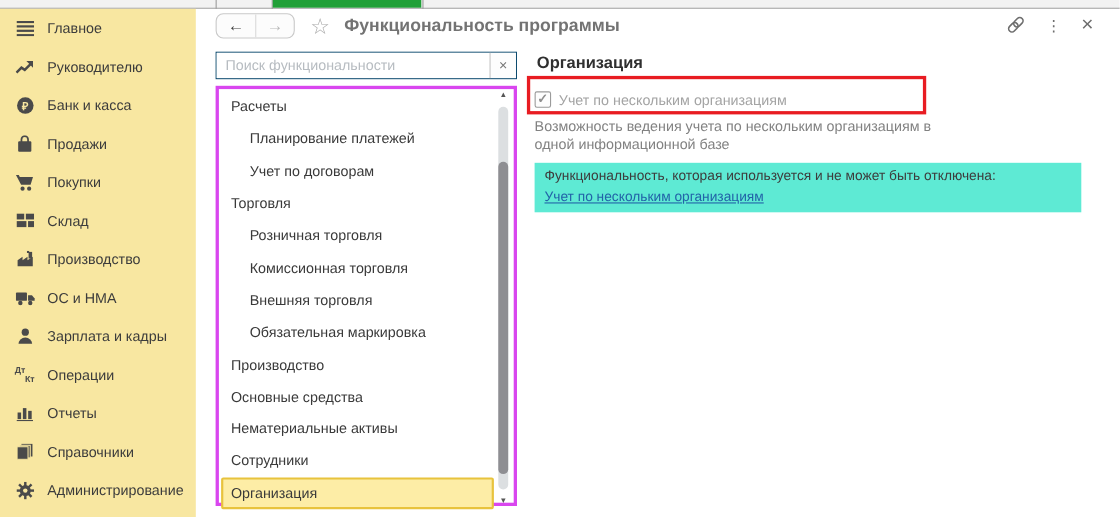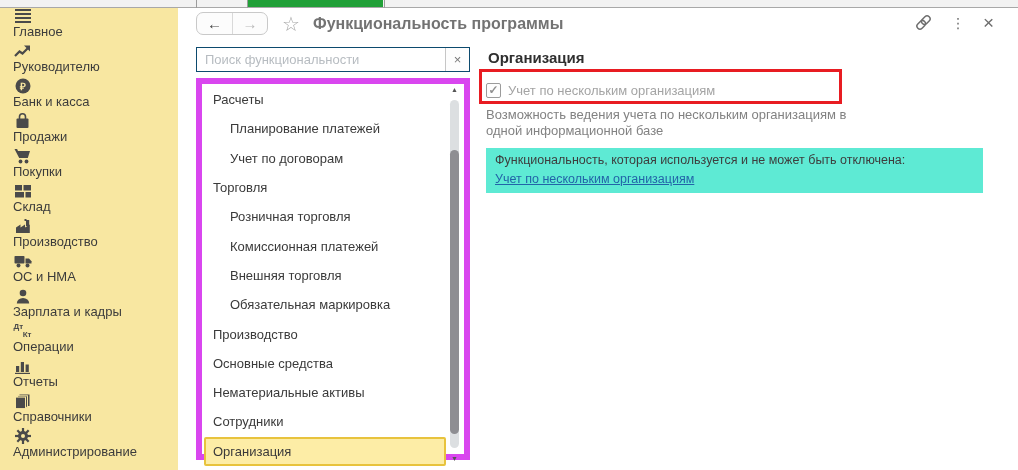--- a/index.html
+++ b/index.html
@@ -9,21 +9,21 @@
     background:#ffffff; color:#333;
     position:relative; overflow:hidden;
   }
   
   .top-strip { position:absolute; left:0; top:0; width:1018px; height:8px;
     background:#f2f2f2; border-bottom:1px solid #a8a8a8; }
   .tab-active { position:absolute; left:248px; top:0; width:135px; height:7px; background:#21a038; }
   .strip-sep { position:absolute; top:0; width:1px; height:8px; background:#9c9c9c; }
   
   .sidebar { position:absolute; left:0; top:8px; width:178px; height:462px; background:#f8e7a1; }
-  .side-item { display:flex; align-items:flex-start; height:35px; padding-left:13px; cursor:pointer;flex-direction:column; }
+  .side-item { display:flex; align-items:center; height:35px; padding-left:13px; cursor:pointer; }
   .side-ico { width:19px; height:16px; margin-right:11px; display:flex; align-items:center; justify-content:center; flex:none; }
   .side-ico svg { display:block; }
   .side-label { font-size:13px; color:#3c3c3c; white-space:nowrap; }
   .dtkt { position:relative; width:18px; height:16px; font-size:8px; font-weight:bold; color:#4a4a4a; line-height:1; }
   .dtkt .t { position:absolute; left:0; top:0; }
   .dtkt .b { position:absolute; right:0; bottom:0; }
   
   .nav-group { position:absolute; left:196px; top:12px; width:72px; height:23px;
     background:#fcfcfc; border:1px solid #c9c9c9; border-radius:7px; display:flex; overflow:hidden; }
   .nav-btn { width:50%; display:flex; align-items:center; justify-content:center;
@@ -38,21 +38,21 @@
   
   .search-box { position:absolute; left:196px; top:47px; width:274px; height:25px;
     border:1px solid #0c4a6e; background:#fff; display:flex; }
   .search-box input { flex:1; border:none; outline:none; padding:0 8px; font-size:13px;
     font-family:"Liberation Sans", sans-serif; color:#333; }
   .search-box input::placeholder { color:#b7bcc1; opacity:1; }
   .clear-btn { width:24px; border-left:1px solid #c6c6c6; display:flex; align-items:center;
     justify-content:center; font-size:13px; color:#777; cursor:pointer; background:#fdfdfd; }
   
   .feat-list { position:absolute; left:196px; top:78px; width:274px; height:382px;
-    border:6px solid #d946ef; background:#fff; padding-top:1px; }
+    border:3px solid #d946ef; background:#fff; padding-top:1px; }
   .feat-item { height:29.3px; display:flex; align-items:center; font-size:13px; color:#3a3a3a;
     padding-left:9px; margin:0 18px 0 2px; cursor:pointer; white-space:nowrap; }
   .feat-item.lvl1 { padding-left:26px; }
   .feat-item.selected { background:#fdeda6; border:2px solid #e8c33d; border-radius:2px; padding-left:7px; }
   
   .fl-scroll { position:absolute; right:3px; top:2px; width:13px; height:376px; }
   .fl-up, .fl-down { position:absolute; left:0; width:13px; text-align:center; font-size:7px; color:#555; }
   .fl-up { top:0; } .fl-down { bottom:0; }
   .fl-track { position:absolute; left:2px; top:14px; bottom:14px; width:9px; background:#dcdfe1; border-radius:5px; }
   .fl-thumb { position:absolute; left:2px; top:64px; height:284px; width:9px; background:#8e8e92; border-radius:5px; }
@@ -253,21 +253,21 @@
   <input type="text" placeholder="Поиск функциональности" style="">
   <div class="clear-btn">×</div>
 </div>
 
 <div class="feat-list">
   <div class="feat-item">Расчеты</div>
   <div class="feat-item lvl1">Планирование платежей</div>
   <div class="feat-item lvl1">Учет по договорам</div>
   <div class="feat-item">Торговля</div>
   <div class="feat-item lvl1">Розничная торговля</div>
-  <div class="feat-item lvl1">Комиссионная платежей</div>
+  <div class="feat-item lvl1">Комиссионная торговля</div>
   <div class="feat-item lvl1">Внешняя торговля</div>
   <div class="feat-item lvl1">Обязательная маркировка</div>
   <div class="feat-item">Производство</div>
   <div class="feat-item">Основные средства</div>
   <div class="feat-item">Нематериальные активы</div>
   <div class="feat-item">Сотрудники</div>
   <div class="feat-item selected">Организация</div>
   <div class="fl-scroll">
     <div class="fl-up">▲</div>
     <div class="fl-track"></div>

